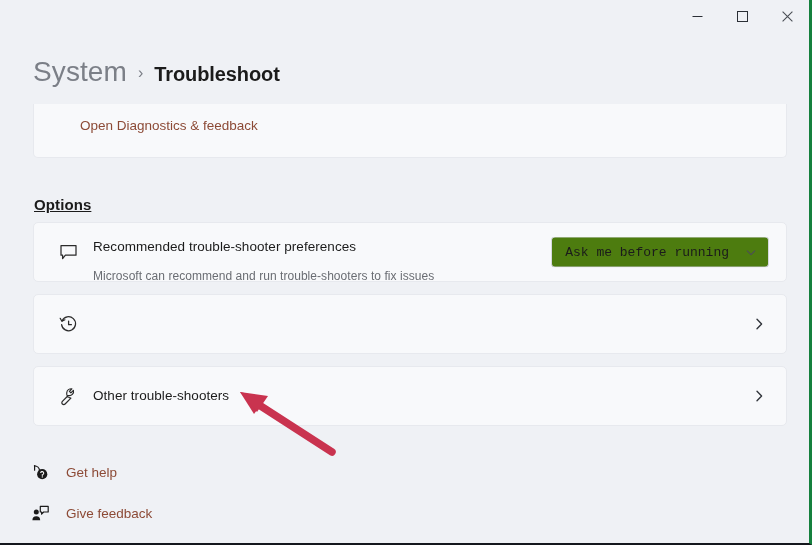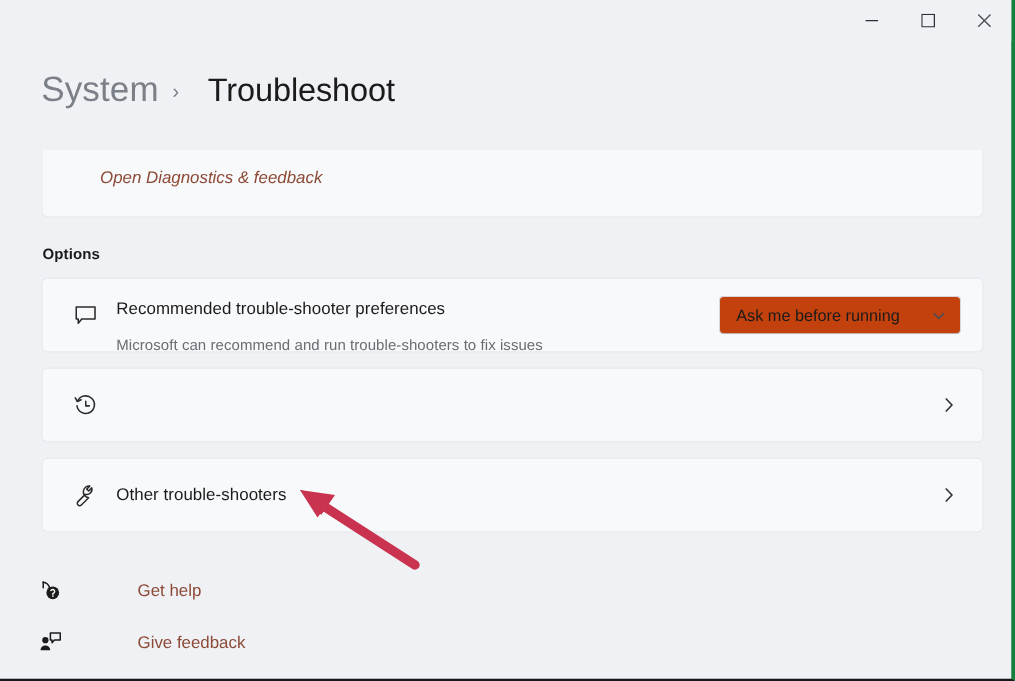--- a/index.html
+++ b/index.html
@@ -67,25 +67,24 @@
     font-weight: 400;
     letter-spacing: 0.1px;
   }
   .crumb-sep {
     font-size: 16px;
     color: #7b7f87;
     position: relative;
     top: -3px;
   }
   .crumb-current {
-    font-size: 26px;
-    color: #1b1b1b;
-    font-weight: 400;
+    font-size: 20px;
+    color: #1b1b1b;
+    font-weight: 700;
     letter-spacing: -0.1px;
-    margin-left: 12px;
   }
 
   
   .content {
     position: absolute;
     top: 104px;
     left: 0;
     width: 810px;
   }
 
@@ -93,43 +92,43 @@
     position: absolute;
     left: 33px;
     width: 754px;
     background: #f8f9fb;
     border: 1px solid #e7e9ee;
     border-radius: 5px;
     box-sizing: border-box;
   }
 
   .card-clipped {
-    top: 16px;
+    top: 0px;
     height: 54px;
     border-top: none;
     border-radius: 0 0 5px 5px;
-    font-style: italic;
   }
   .link-in-card {
     position: absolute;
     left: 46px;
     top: 14px;
     font-size: 13.5px;
     color: #8c4a36;
     cursor: pointer;
   }
 
   .section-title {
     position: absolute;
     top: 92px;
     left: 34px;
-    font-size: 12px;
+    font-size: 15px;
     font-weight: 700;
     color: #1b1b1b;
     letter-spacing: 0.1px;
+    text-decoration: underline;
   }
 
   .row-card {
     height: 60px;
     display: flex;
     align-items: center;
   }
   .row1 { top: 118px; }
   .row2 { top: 190px; }
   .row3 { top: 262px; }
@@ -188,30 +187,31 @@
   }
 
   
   .dropdown {
     position: absolute;
     right: 17px;
     top: 50%;
     transform: translateY(-50%);
     height: 31px;
     min-width: 194px;
-    background: #c2410c;
+    background: #4d7c0f;
     border: 1px solid #d6d8dd;
     border-bottom-color: #c3c5cb;
     border-radius: 4px;
     display: flex;
     align-items: center;
     justify-content: space-between;
     padding: 0 9px 0 13px;
     box-sizing: border-box;
     cursor: pointer;
+    font-family: Liberation Mono, monospace;
   }
   .dropdown-value {
     font-size: 13px;
     color: #1b1b1b;
     white-space: nowrap;
   }
   .dropdown-chevron {
     width: 16px;
     height: 16px;
     display: flex;
@@ -225,21 +225,20 @@
   .footer-links {
     position: absolute;
     top: 353px;
     left: 28px;
   }
   .footer-link {
     display: flex;
     align-items: center;
     height: 31px;
     cursor: pointer;
-    gap: 44px;
   }
   .footer-link + .footer-link { margin-top: 10px; justify-content: space-between; }
   .footer-icon {
     width: 24px;
     height: 22px;
     display: flex;
     align-items: center;
     justify-content: center;
     color: #1b1b1b;
     margin-right: 14px;

